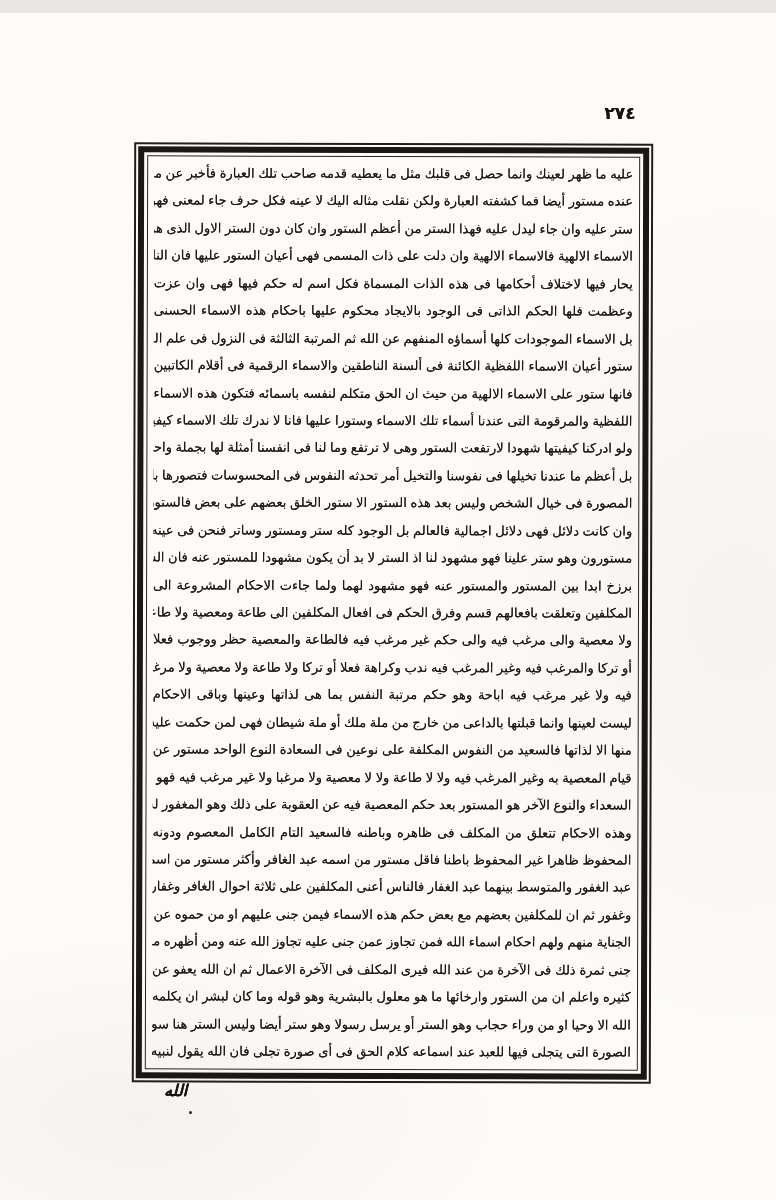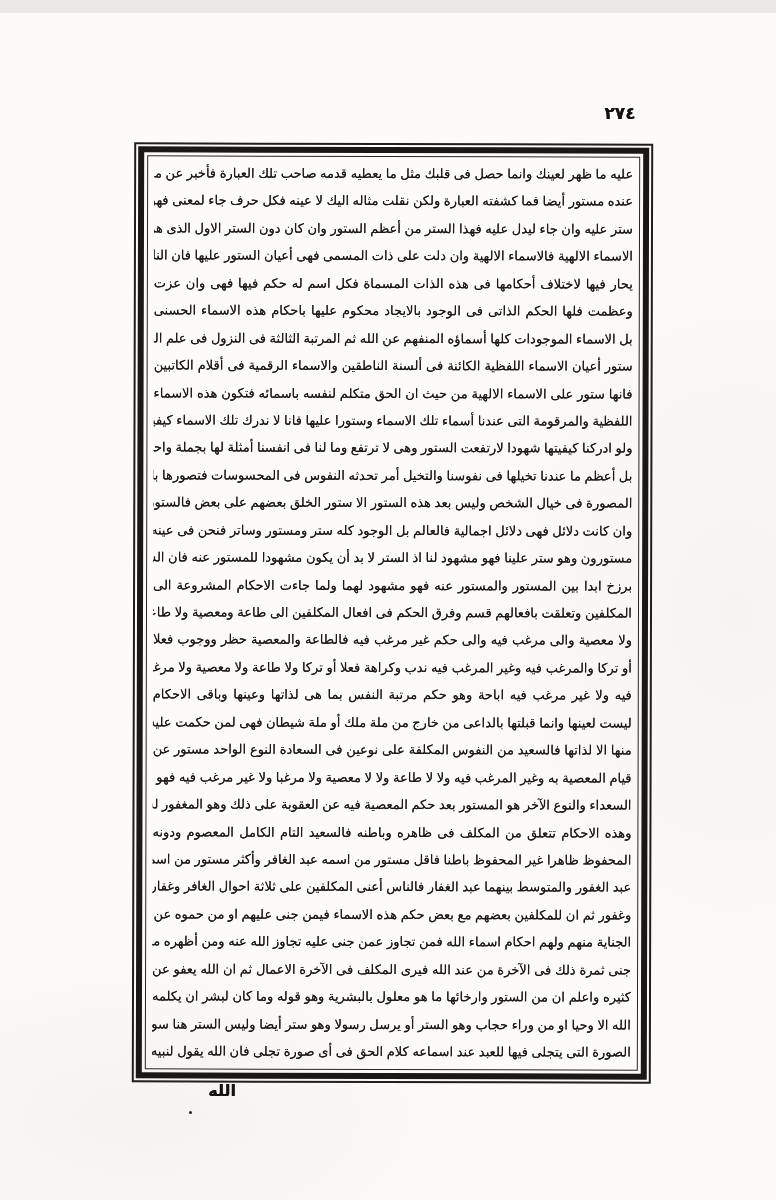--- a/index.html
+++ b/index.html
@@ -68,28 +68,29 @@
     font-weight: 500;
     word-spacing: -0.5px;
     text-align: justify;
     text-align-last: justify;
     text-justify: inter-word;
     color: #1d1915;
     text-shadow: 0 0 0.5px rgba(29,25,21,0.85);
   }
   .catchword {
     position: absolute;
-    left: 192px; top: 1068px;
+    left: 164px; top: 1068px;
     width: 44px;
     direction: rtl;
     font-size: 16px;
     font-weight: bold;
-    text-align: right;
+    text-align: left;
     color: #16130f;
     text-shadow: 0 0 0.5px #16130f;
+    font-style: italic;
   }
   .catchword-dot {
     position: absolute;
     left: 189px; top: 1098px;
     width: 3px; height: 3px;
     border-radius: 50%;
     background: #2a251f;
   }
 </style>
 </head>

